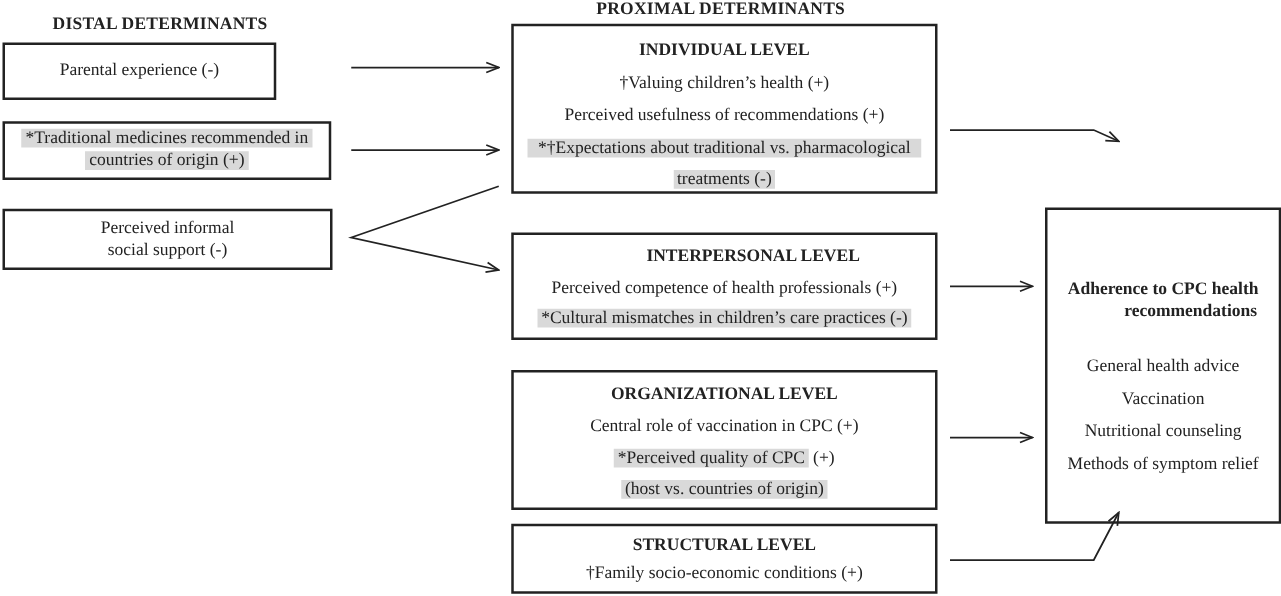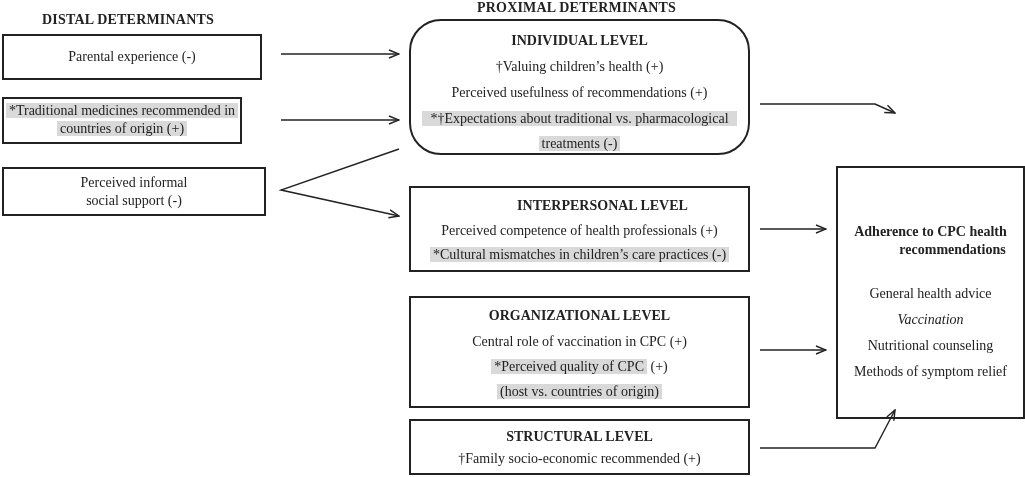--- a/index.html
+++ b/index.html
@@ -10,33 +10,33 @@
   .title{font-weight:bold;font-size:14px;}
   .hl{background:#d9d9d9;padding:0 3px;}
   svg{position:absolute;left:0;top:0;}
 </style>
 </head>
 <body>
 
 <div class="hdr" style="left:42px;top:12px;">DISTAL DETERMINANTS</div>
 <div class="hdr" style="left:477px;top:0px;">PROXIMAL DETERMINANTS</div>
 
-<div class="box" style="left:2px;top:34px;width:260px;height:46px;font-family:Liberation Serif, serif;">
+<div class="box" style="left:2px;top:34px;width:219px;height:46px;font-family:Liberation Serif, serif;">
   <div class="line" style="top:13px;">Parental experience (-)</div>
 </div>
-<div class="box" style="left:2px;top:97px;width:240px;height:47px;">
+<div class="box" style="left:2px;top:97px;width:263px;height:47px;">
   <div class="line" style="top:4px;"><span class="hl">*Traditional medicines recommended in</span></div>
   <div class="line" style="top:22px;"><span class="hl">countries of origin (+)</span></div>
 </div>
 <div class="box" style="left:2px;top:167px;width:264px;height:49px;">
   <div class="line" style="top:6px;">Perceived informal</div>
   <div class="line" style="top:24px;">social support (-)</div>
 </div>
 
-<div class="box" style="left:409px;top:19px;width:341px;height:136px;border-radius:32px;">
+<div class="box" style="left:409px;top:19px;width:341px;height:136px;">
   <div class="line title" style="top:12px;">INDIVIDUAL LEVEL</div>
   <div class="line" style="top:38px;">†Valuing children’s health (+)</div>
   <div class="line" style="top:64px;">Perceived usefulness of recommendations (+)</div>
   <div class="line" style="top:90px;"><span class="hl" style="padding:0 8px;">*†Expectations about traditional vs. pharmacological</span></div>
   <div class="line" style="top:115px;"><span class="hl">treatments (-)</span></div>
 </div>
 
 <div class="box" style="left:409px;top:186px;width:341px;height:86px;">
   <div class="line title" style="top:10px;margin-left:46px;">INTERPERSONAL LEVEL</div>
   <div class="line" style="top:35px;">Perceived competence of health professionals (+)</div>
@@ -45,28 +45,28 @@
 
 <div class="box" style="left:409px;top:296px;width:341px;height:112px;">
   <div class="line title" style="top:10px;">ORGANIZATIONAL LEVEL</div>
   <div class="line" style="top:36px;">Central role of vaccination in CPC (+)</div>
   <div class="line" style="top:61px;"><span class="hl">*Perceived quality of CPC</span><span> (+)</span></div>
   <div class="line" style="top:86px;"><span class="hl">(host vs. countries of origin)</span></div>
 </div>
 
 <div class="box" style="left:409px;top:419px;width:341px;height:56px;">
   <div class="line title" style="top:8px;">STRUCTURAL LEVEL</div>
-  <div class="line" style="top:30px;">†Family socio-economic recommended (+)</div>
+  <div class="line" style="top:30px;">†Family socio-economic conditions (+)</div>
 </div>
 
 <div class="box" style="left:836px;top:126px;width:189px;height:253px;margin-top:40px;">
   <div class="line title" style="top:56px;">Adherence to CPC health</div>
   <div class="line title" style="top:74px;padding-left:44px;">recommendations</div>
   <div class="line" style="top:118px;">General health advice</div>
-  <div class="line" style="top:144px;font-style:italic;">Vaccination</div>
+  <div class="line" style="top:144px;">Vaccination</div>
   <div class="line" style="top:170px;">Nutritional counseling</div>
   <div class="line" style="top:196px;">Methods of symptom relief</div>
 </div>
 
 <svg width="1025" height="477">
   <defs>
     <marker id="ah" markerWidth="12" markerHeight="10" refX="11" refY="5" orient="auto" markerUnits="userSpaceOnUse">
       <polyline points="1,1 11,5 1,9" fill="none" stroke="#222" stroke-width="1.4"></polyline>
     </marker>
   </defs>

